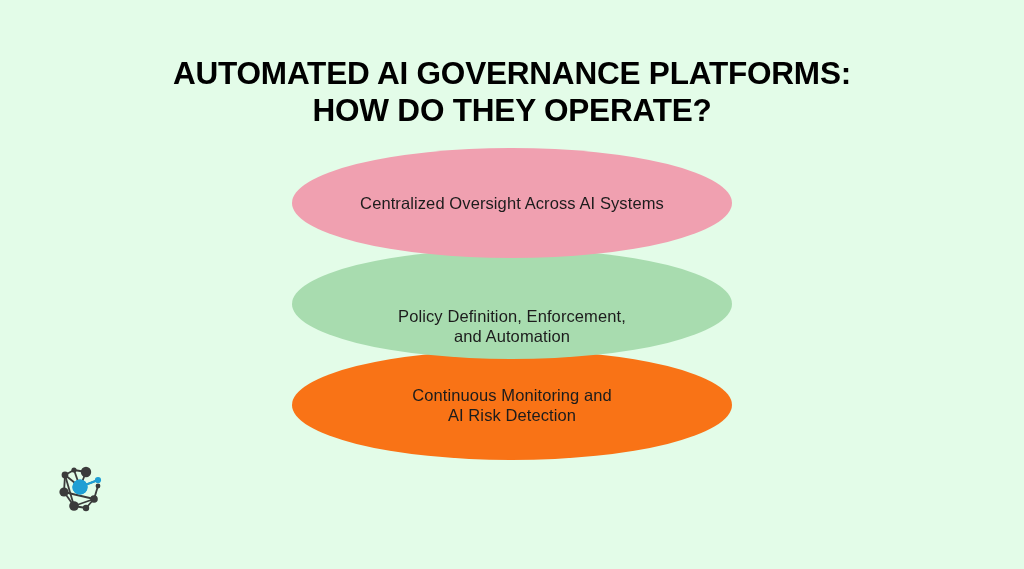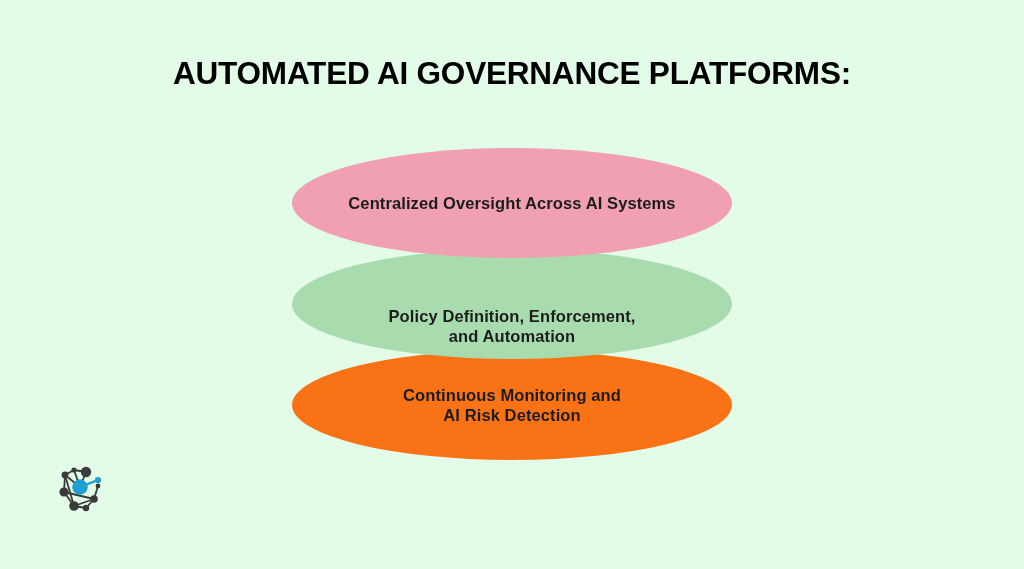--- a/index.html
+++ b/index.html
@@ -61,21 +61,21 @@
     border-radius: 50% / 50%;
     display: flex;
     align-items: center;
     justify-content: center;
     text-align: center;
   }
 
   .ellipse .ell-label {
     font-family: "Liberation Sans", sans-serif;
     font-size: 16.5px;
-    font-weight: 700;
+    font-weight: 400;
     color: #1c1c1c;
     line-height: 1.22;
     letter-spacing: 0.1px;
     white-space: pre-line;
     padding: 0 40px;
   }
 
   
   .ellipse-3 { top: 202px; background: #85dbf5; z-index: 1; }
   .ellipse-2 { top: 101px; background: #a8dcaf; z-index: 2; }
@@ -91,20 +91,21 @@
   }
   .logo svg { display: block; width: 58px; height: 58px; }
 </style>
 </head>
 <body>
 
 <div class="slide" style="background: rgb(227, 252, 232);">
 
   <div class="title-block">
     <span class="title-line" style="color: rgb(0, 0, 0);">AUTOMATED AI GOVERNANCE PLATFORMS:</span>
+    <span class="title-line" style="color: rgb(0, 0, 0);">HOW DO THEY OPERATE?</span>
   </div>
 
   <div class="diagram">
 
     <div class="ellipse ellipse-3" style="background: #f97316;">
       <span class="ell-label" style="color: rgb(28, 28, 28);">Continuous Monitoring and
 AI Risk Detection</span>
     </div>
 
     <div class="ellipse ellipse-2" style="background: rgb(168, 220, 175);">

